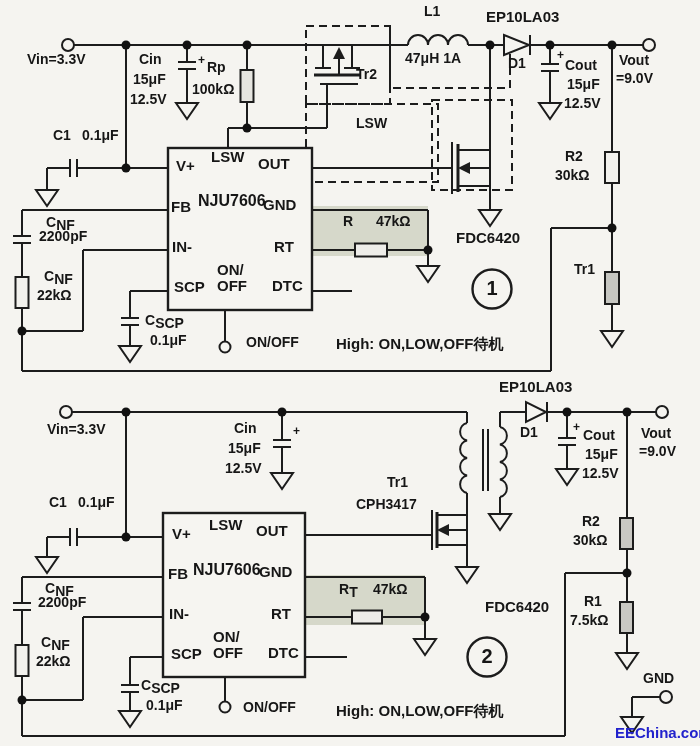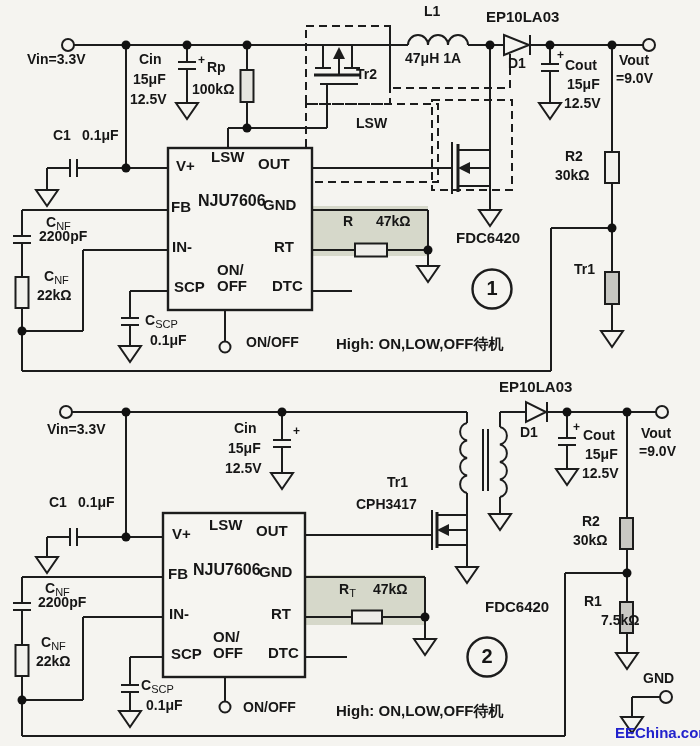--- a/index.html
+++ b/index.html
@@ -3,21 +3,21 @@
 <meta charset="utf-8">
 <style>
   html,body{margin:0;padding:0;background:#e9e8e4;}
   #page{position:relative;width:700px;height:746px;background:#f5f4f0;overflow:hidden;
         font-family:"Liberation Sans",sans-serif;}
   svg{position:absolute;left:0;top:0;}
   .lbl{position:absolute;white-space:nowrap;color:#161616;font-weight:bold;
        font-size:14px;line-height:1.05;font-family:"Liberation Sans",sans-serif;}
   .s15{font-size:15px;} .s16{font-size:16px;margin-top:11px;} .s12{font-size:12px;} .s20{font-size:20px;}
   .blue{color:#2222cc;}
-  sub.u{font-size:11px;font-weight:normal;vertical-align:-3px;}
+  sub.u{font-size:14px;font-weight:bold;vertical-align:-3px;}
   .ctr{text-align:center;width:40px;}
 </style>
 </head>
 <body>
 
 <div id="page">
 
 <svg width="700" height="746" viewBox="0 0 700 746">
   <defs>
     <g id="gnd">
@@ -235,21 +235,21 @@
 <span class="lbl" style="left:520px;top:425px">D1</span>
 <span class="lbl" style="left:583px;top:428px">Cout</span>
 <span class="lbl" style="left:585px;top:447px">15μF</span>
 <span class="lbl" style="left:582px;top:466px">12.5V</span>
 <span class="lbl s12" style="left:573px;top:421px">+</span>
 <span class="lbl" style="left:641px;top:426px">Vout</span>
 <span class="lbl" style="left:639px;top:444px">=9.0V</span>
 <span class="lbl" style="left:582px;top:514px">R2</span>
 <span class="lbl" style="left:573px;top:533px">30kΩ</span>
 <span class="lbl" style="left:584px;top:594px">R1</span>
-<span class="lbl" style="left:601px;top:613px">7.5kΩ</span>
+<span class="lbl" style="left:570px;top:613px">7.5kΩ</span>
 <span class="lbl" style="left:643px;top:671px">GND</span>
 <span class="lbl s15" style="left:485px;top:599px">FDC6420</span>
 <span class="lbl" style="left:339px;top:582px"><span>R</span><sub class="u">T</sub></span>
 <span class="lbl" style="left:373px;top:582px">47kΩ</span>
 <span class="lbl s15" style="left:336px;top:703px">High: ON,LOW,OFF待机</span>
 <span class="lbl" style="left:243px;top:700px">ON/OFF</span>
 <span class="lbl s20 ctr" style="left:467px;top:646px">2</span>
 
 <span class="lbl s15" style="left:172px;top:526px">V+</span>
 <span class="lbl s15" style="left:209px;top:517px">LSW</span>

